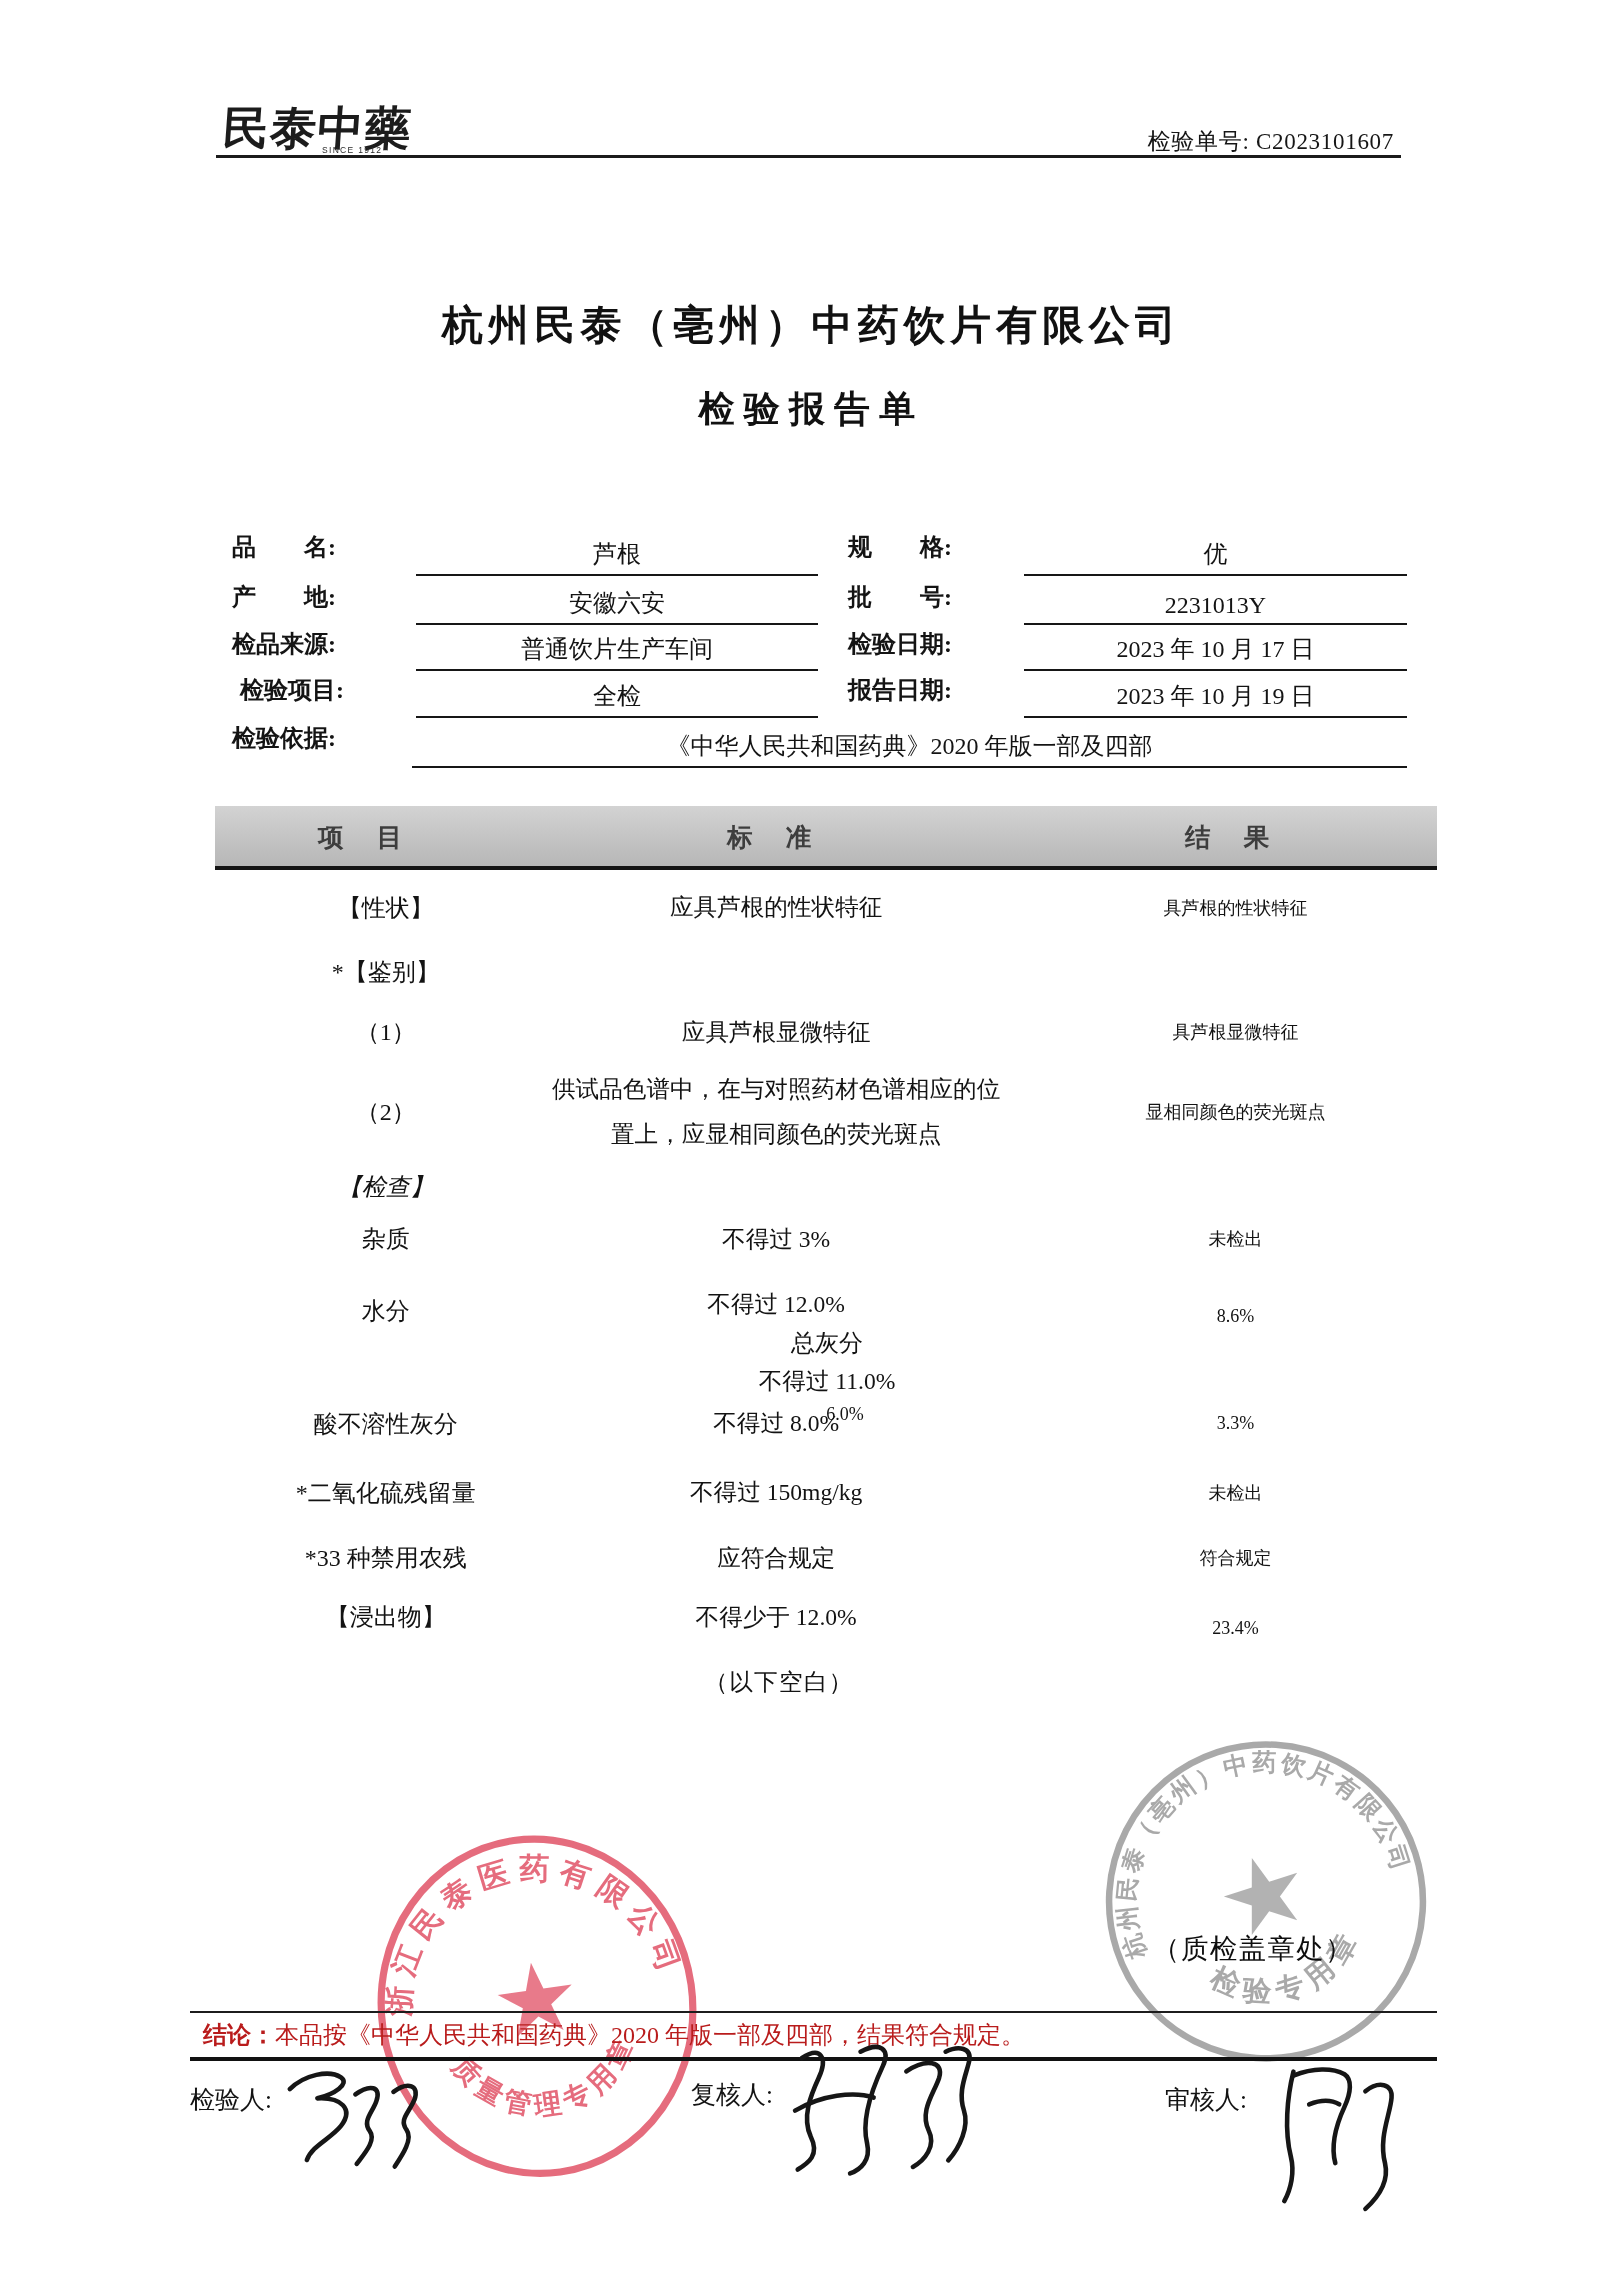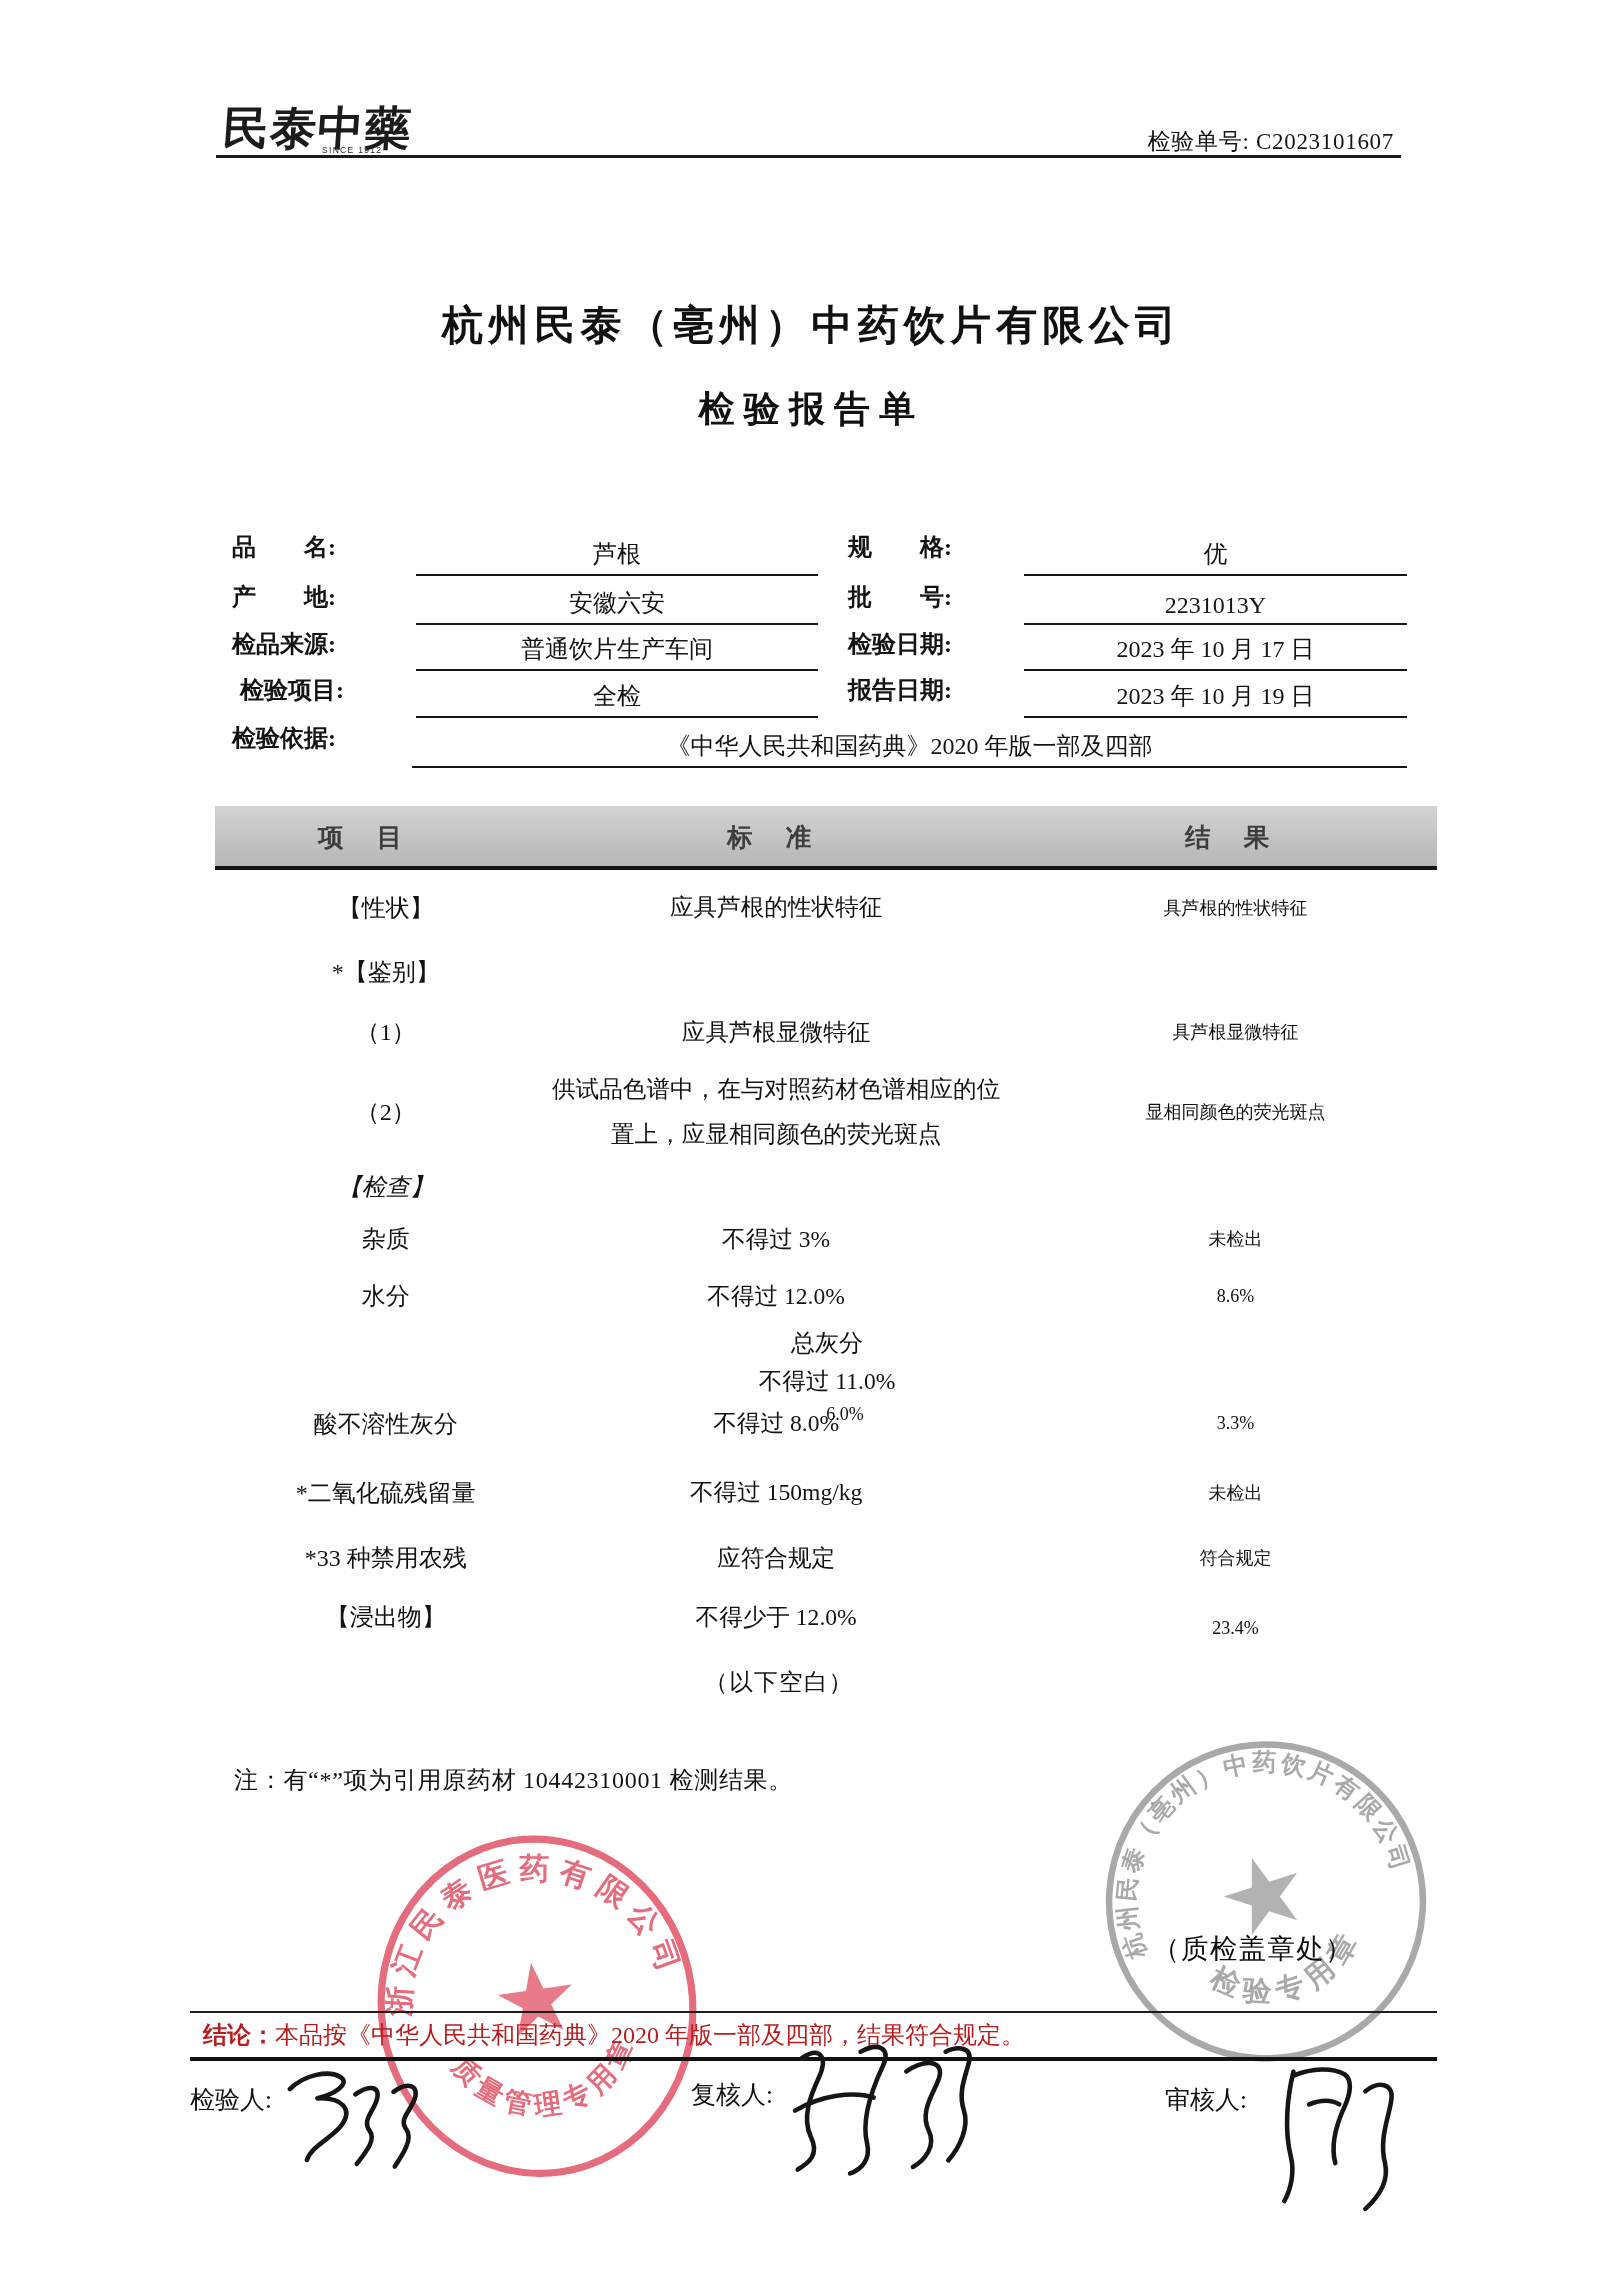--- a/index.html
+++ b/index.html
@@ -65,21 +65,21 @@
   .trow{display:flex;align-items:center;}
   .trow .item   {width:327px;text-align:center;font-size:24px;color:#131313;}
   .trow .standard{width:458px;text-align:center;font-size:23.6px;line-height:1.9;color:#131313;}
   .trow .result {width:393px;margin-left:36px;text-align:center;font-size:18px;color:#131313;}
   .trow:nth-child(1){height:69px;}
   .trow:nth-child(2){height:59px;}
   .trow:nth-child(3){height:62px;}
   .trow:nth-child(4){height:98px;}
   .trow:nth-child(5){height:52px;font-style:italic;}
   .trow:nth-child(6){height:52px;}
-  .trow:nth-child(7){height:62px;}
+  .trow:nth-child(7){height:62px;align-items:flex-end;}
   .trow:nth-child(8){height:62px;flex-direction:column;}
   .trow:nth-child(9){height:69px;}
   .trow:nth-child(10){height:69px;}
   .trow:nth-child(11){height:62px;}
   .trow:nth-child(12){height:56px;}
   .trow:nth-child(12) .result{padding-top:22px;}
   .end-note{
     left:550px;top:1666px;width:458px;text-align:center;
     font-size:23.6px;color:#131313;letter-spacing:1.3px;
   }
@@ -216,21 +216,20 @@
 
     <div class="trow">
       <div class="item">【浸出物】</div>
       <div class="standard">不得少于 12.0%</div>
       <div class="result">23.4%</div>
     </div>
   </div>
 
   <div class="abs end-note">（以下空白）</div>
 
-  <div class="abs footnote">注：有“*”项为引用原药材 10442310001 检测结果。</div>
 
   <svg class="abs stamp" style="left:367px;top:1826px" width="340" height="367" viewBox="0 0 520 560">
     <g transform="rotate(-8 260 275)">
       <ellipse cx="260" cy="275" rx="238" ry="256" fill="none" stroke="#e2576b" stroke-width="11"></ellipse>
       <path id="redTop" d="M 91 372.5 A 195 195 0 1 1 429 372.5" fill="none"></path>
       <text font-size="46" font-weight="bold" fill="#e2576b" letter-spacing="13" font-family="Liberation Serif,serif">
         <textPath href="#redTop" startOffset="50%" text-anchor="middle">浙江民泰医药有限公司</textPath>
       </text>
       <path id="redBottom" d="M 105 285 A 155 155 0 0 0 415 285" fill="none"></path>
       <text font-size="42" font-weight="bold" fill="#e2576b" letter-spacing="9" font-family="Liberation Serif,serif">

